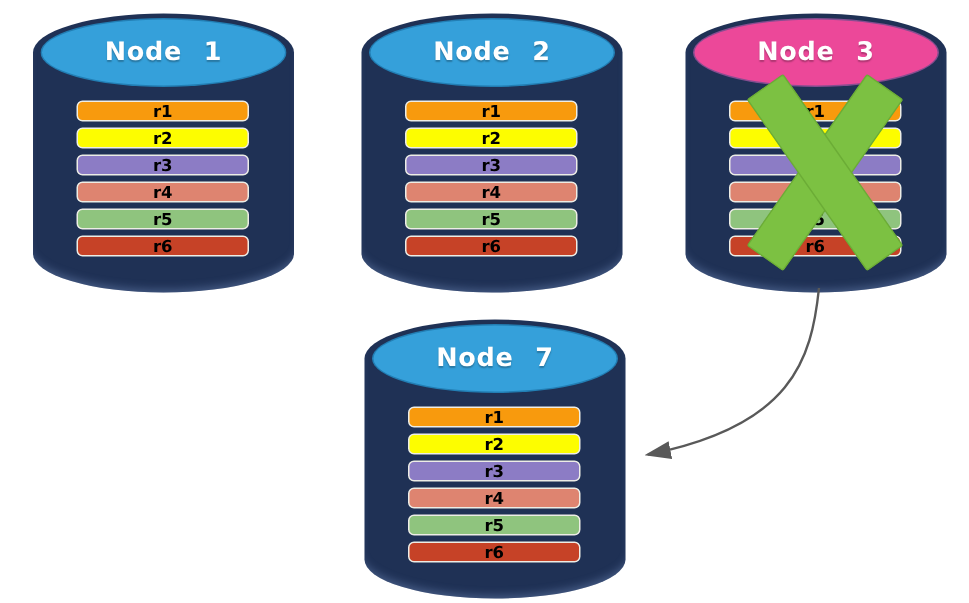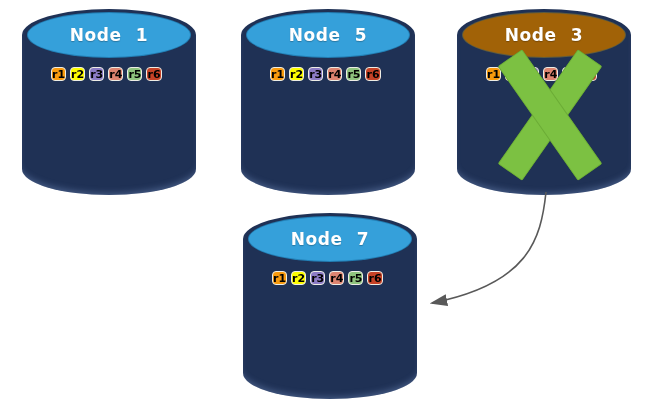--- a/index.html
+++ b/index.html
@@ -27,21 +27,21 @@
     display:flex;align-items:center;justify-content:center;
   }
   .node-title{
     color:#FFFFFF;
     font-weight:bold;font-size:17px;
     letter-spacing:0.5px;word-spacing:8px;
     text-shadow:0 1px 1px rgba(0,0,0,0.25);
   }
   .rows{
     position:absolute;left:29px;right:30px;top:58px;
-    display:flex;gap:4px;
+    display:flex;flex-direction:column;gap:4px;
   }
   .row{
     height:14px;box-sizing:border-box;
     border-radius:4px;border:1px solid #EDEDE6;
     display:flex;align-items:center;justify-content:center;
   }
   .row-label{
     font-weight:bold;font-size:11px;line-height:1;color:#000000;
   }
   .xmark{position:absolute;left:36px;top:35px;width:114px;height:142px;}
@@ -82,21 +82,21 @@
         </div>
       <div class="row" style="background-color: rgb(198, 66, 39);">
           <span class="row-label">r6</span>
         </div>
     </div>
   </div>
 
   <div class="node n2">
     <div class="cyl-body" style="background-color: rgb(31, 49, 85);"></div>
     <div class="cyl-top" style="background-color: rgb(53, 160, 218);">
-      <span class="node-title">Node 5</span>
+      <span class="node-title">Node 2</span>
     </div>
     <div class="rows">
       <div class="row" style="background-color: rgb(248, 154, 13);">
           <span class="row-label">r1</span>
         </div>
       <div class="row" style="background-color: rgb(253, 253, 0);">
           <span class="row-label">r2</span>
         </div>
       <div class="row" style="background-color: rgb(140, 124, 197);">
           <span class="row-label">r3</span>
@@ -108,21 +108,21 @@
           <span class="row-label">r5</span>
         </div>
       <div class="row" style="background-color: rgb(198, 66, 39);">
           <span class="row-label">r6</span>
         </div>
     </div>
   </div>
 
   <div class="node n3">
     <div class="cyl-body" style="background-color: rgb(31, 49, 85);"></div>
-    <div class="cyl-top" style="background-color: #a16207;">
+    <div class="cyl-top" style="background-color: #ec4899;">
       <span class="node-title">Node 3</span>
     </div>
     <div class="rows">
       <div class="row" style="background-color: rgb(248, 154, 13);">
           <span class="row-label">r1</span>
         </div>
       <div class="row" style="background-color: rgb(253, 253, 0);">
           <span class="row-label">r2</span>
         </div>
       <div class="row" style="background-color: rgb(140, 124, 197);">

